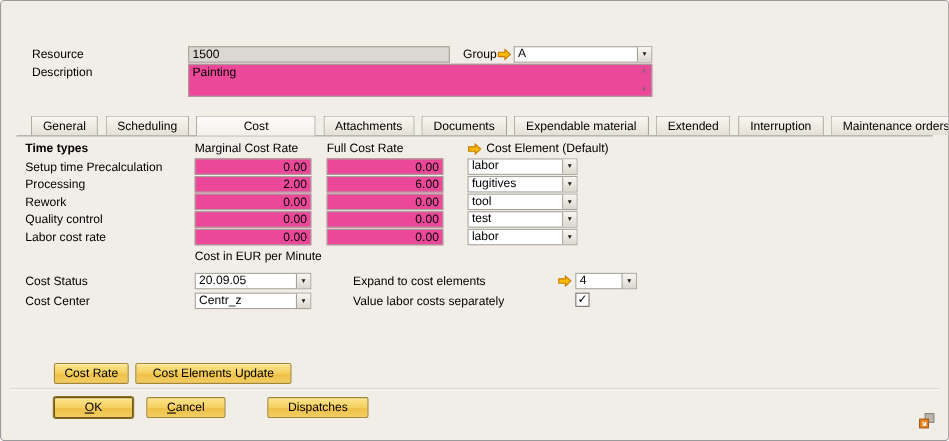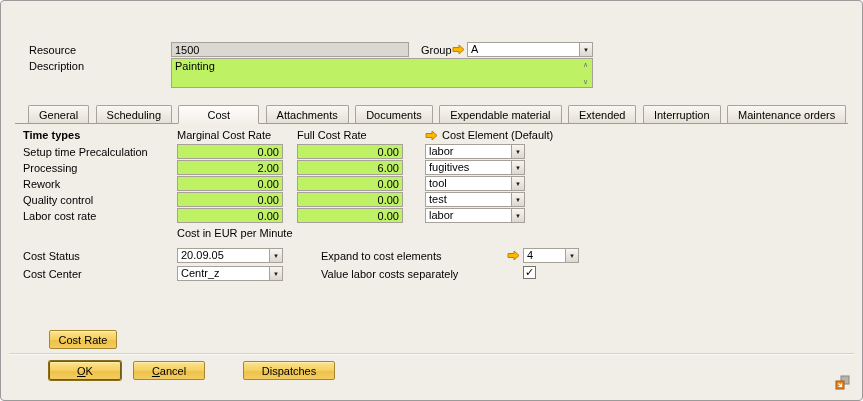--- a/index.html
+++ b/index.html
@@ -25,21 +25,21 @@
     border:1px solid #808080; border-radius:2px;
     background:linear-gradient(#ffffff,#d2d2d2);
     font-size:9px; line-height:13px; text-align:center; color:#333;
   }
   .winbtn.close { margin-left:5px; }
 
   
   .lbl { position:absolute; font-size:11px; color:#000; white-space:nowrap; }
   .lbl.bold { font-weight:bold; }
   .input {
-    position:absolute; height:15px; border:1px solid #a6a29a; background:#bef264;
+    position:absolute; height:15px; border:1px solid #a6a29a; background:#ec4899;
     font-family:inherit; font-size:11px; padding:0 3px; color:#000;
   }
   .input.num { text-align:right; }
   .input.gray { background:#dbd8d1; }
   textarea.input { height:30px; resize:none; overflow:hidden; padding:1px 14px 1px 3px; line-height:13px; }
   .spin { position:absolute; width:11px; font-size:7px; color:#6f6b64; text-align:center; line-height:7px; }
 
   .combo {
     position:absolute; height:15px; border:1px solid #a6a29a; background:#fff;
     display:flex; align-items:stretch; font-size:11px;
@@ -107,21 +107,21 @@
   </div>
 
   <div class="lbl" style="left:28px;top:59px">Description</div>
   <textarea class="input" style="left: 170px; top: 57px; width: 422px;">Painting</textarea>
   <span class="spin" style="left:579px;top:60px">∧</span>
   <span class="spin" style="left:579px;top:77px">∨</span>
 
   <div class="tabstrip">
     <span class="tab first">General</span>
     <span class="tab">Scheduling</span>
-    <span class="tab active" style="padding:0 28px">Cost</span>
+    <span class="tab active" style="padding:0 42px">Cost</span>
     <span class="tab">Attachments</span>
     <span class="tab">Documents</span>
     <span class="tab">Expendable material</span>
     <span class="tab">Extended</span>
     <span class="tab">Interruption</span>
     <span class="tab">Maintenance orders</span>
   </div>
 
   <div class="lbl bold" style="left:22px;top:128px">Time types</div>
   <div class="lbl" style="left:176px;top:128px">Marginal Cost Rate</div>
@@ -189,20 +189,21 @@
 
   <div class="lbl" style="left:22px;top:267px">Cost Center</div>
   <div class="combo" style="left:176px;top:265px;width:106px">
     <span class="combo-value">Centr_z</span>
     <span class="combo-btn">▼</span>
   </div>
   <div class="lbl" style="left:320px;top:267px">Value labor costs separately</div>
   <div class="checkbox" style="left:522px;top:265px">✓</div>
 
   <button class="btn" style="left:20px;top:329px;width:68px">Cost Rate</button>
+  <button class="btn" style="left:94px;top:329px;width:142px">Cost Elements Update</button>
 
   <div class="sep"></div>
 
   <button class="btn default mnemonic" style="left:20px;top:360px;width:72px">OK</button>
   <button class="btn mnemonic" style="left:104px;top:360px;width:72px">Cancel</button>
   <button class="btn" style="left:214px;top:360px;width:92px">Dispatches</button>
 
   <svg class="gripicon" viewBox="0 0 15 15">
     <rect x="6" y="1" width="8" height="8" fill="#b9b5ad" stroke="#8a867e" stroke-width="1"></rect>
     <rect x="1" y="6" width="8" height="8" fill="#e8821e" stroke="#a85a10" stroke-width="1"></rect>

